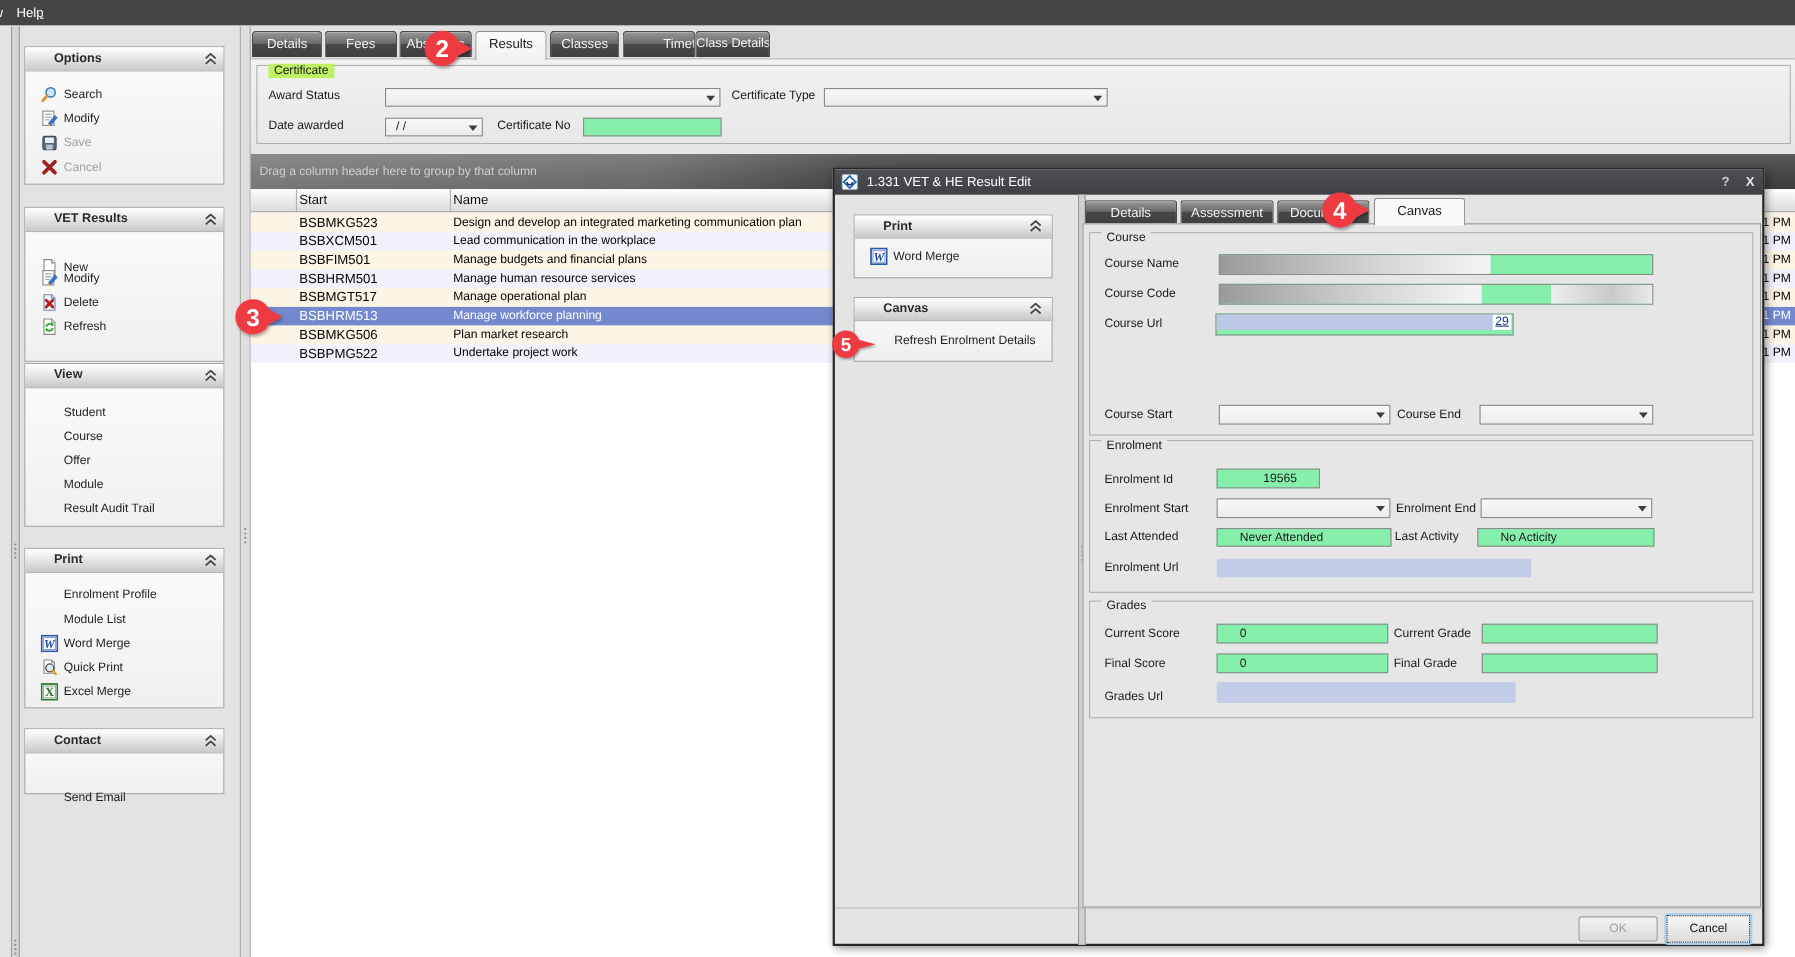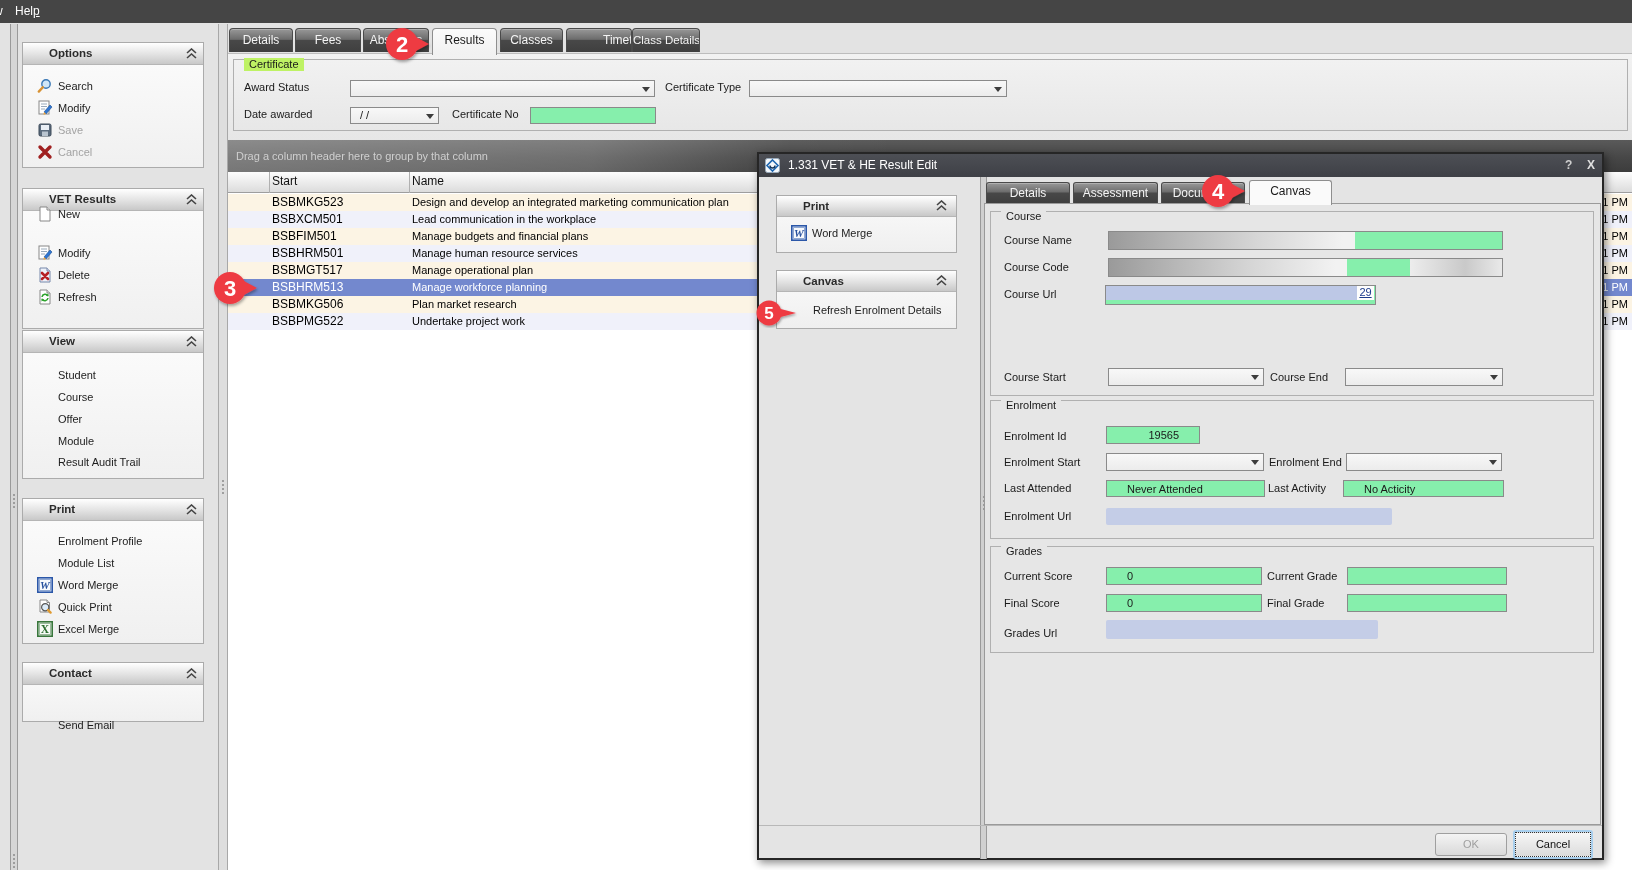--- a/index.html
+++ b/index.html
@@ -131,21 +131,21 @@
         <path d="M3 3 L13 13 M13 3 L3 13" stroke="#a02020" stroke-width="3.4" stroke-linecap="round"></path>
       </svg>
       <span class="txt">Cancel</span>
     </div>
 </div>
 
 <div class="panel" style="top:188px; height:141px;">
   <div class="hdr">VET Results<svg width="11" height="12" viewBox="0 0 11 12">
         <path d="M1 5 L5.5 1 L10 5 M1 10 L5.5 6 L10 10" fill="none" stroke="#444" stroke-width="1.6"></path>
       </svg></div>
-  <div class="item" style="top:14px;text-align:right;">
+  <div class="item" style="top:43px;text-align:right;">
       <svg class="ico" viewBox="0 0 16 16">
         <path d="M3 1 L10 1 L13 4 L13 15 L3 15 Z" fill="#fff" stroke="#888"></path>
         <path d="M10 1 L10 4 L13 4" fill="#eee" stroke="#888"></path>
       </svg>
       <span class="txt">New</span>
     </div>
   <div class="item" style="top:53px;">
       <svg class="ico" viewBox="0 0 16 16">
         <rect x="2" y="1" width="10" height="13" fill="#fff" stroke="#888"></rect>
         <path d="M4 4h6M4 6.5h6M4 9h4" stroke="#9ab" stroke-width="1"></path>

